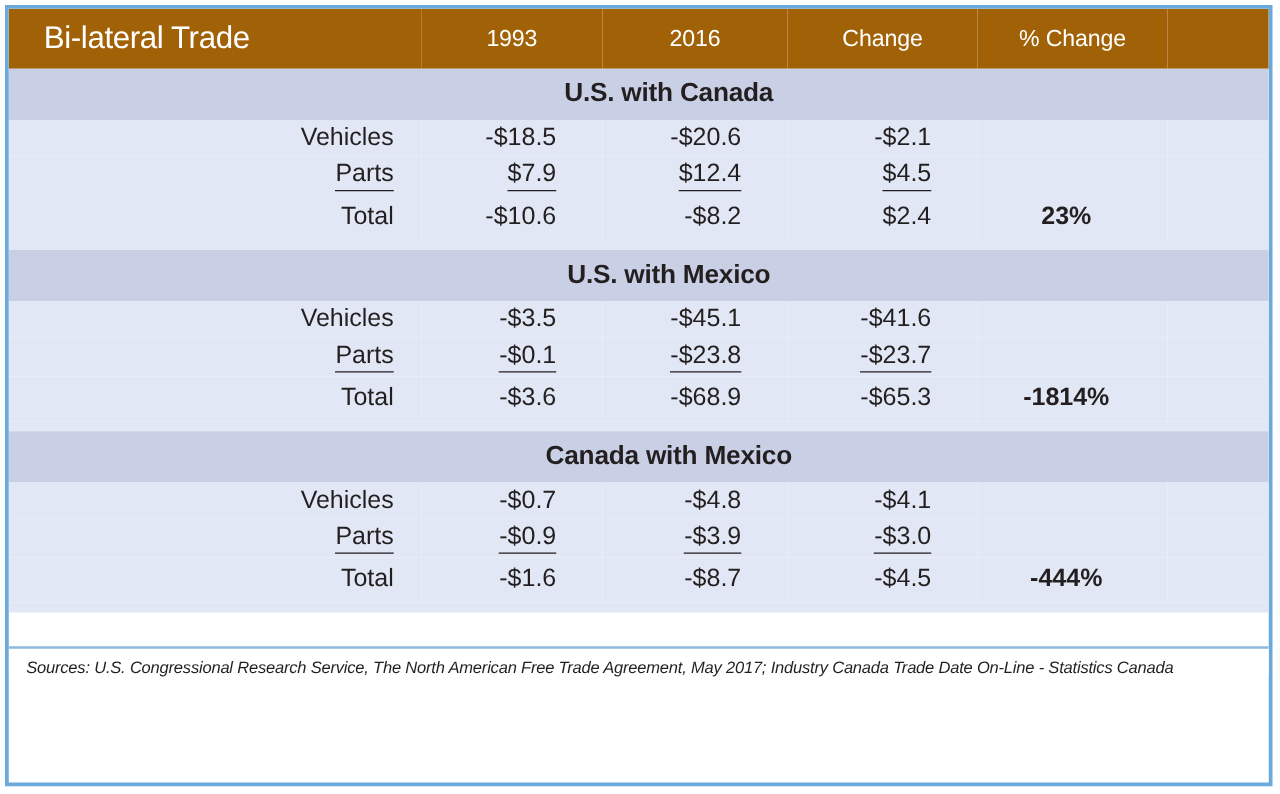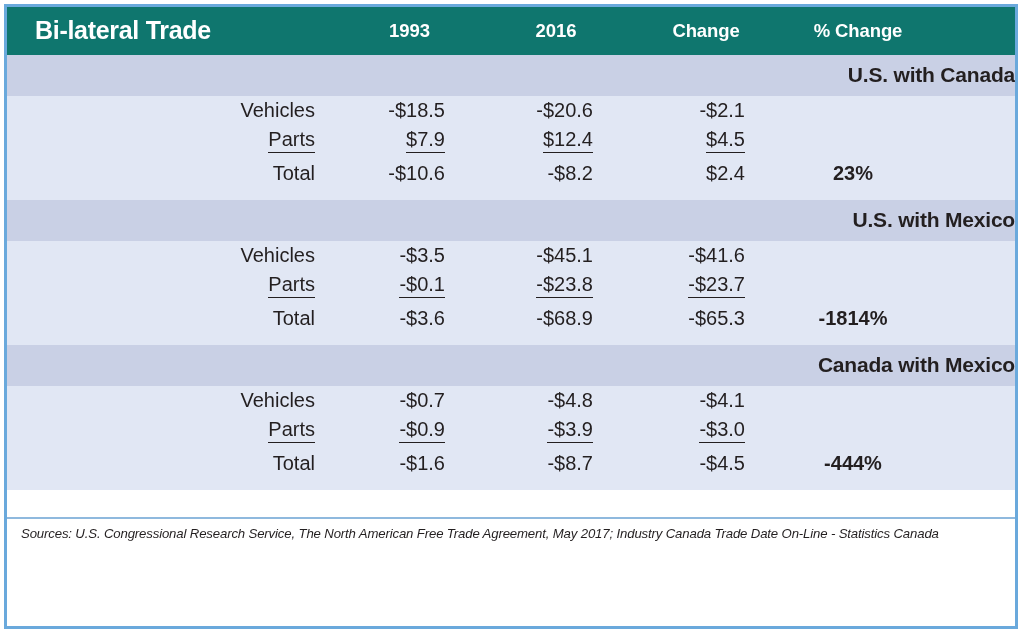--- a/index.html
+++ b/index.html
@@ -62,24 +62,24 @@
     table-layout: fixed;
   }
   .tbl col.c-label   { width: 330px; }
   .tbl col.c-1993    { width: 145px; }
   .tbl col.c-2016    { width: 148px; }
   .tbl col.c-change  { width: 152px; }
   .tbl col.c-pct     { width: 152px; }
   .tbl col.c-pad     { width: 81px; }
 
   thead th {
-    background: #0f766e;
+    background: #a16207;
     color: #ffffff;
     font-size: 18.5px;
-    font-weight: bold;
+    font-weight: normal;
     padding: 9px 0 10px 0;
     text-align: center;
     letter-spacing: -0.1px;
     margin-top: 45px;
   }
   thead th.head-label {
     text-align: left;
     padding-left: 28px;
     font-size: 25px;
     letter-spacing: -0.3px;
@@ -88,21 +88,21 @@
 
   tr.section-row td {
     background: #c9d0e5;
     color: #231f20;
     font-size: 21px;
     font-weight: bold;
     padding: 8px 0 9px 0;
     letter-spacing: -0.2px;
   }
   tr.section-row td.sec-title {
-    text-align: right;
+    text-align: center;
     padding-left: 48px;
   }
 
   tr.data-row td {
     background: #e1e7f4;
     color: #231f20;
     font-size: 20px;
     padding: 3px 0 3px 0;
     text-align: right;
   }

